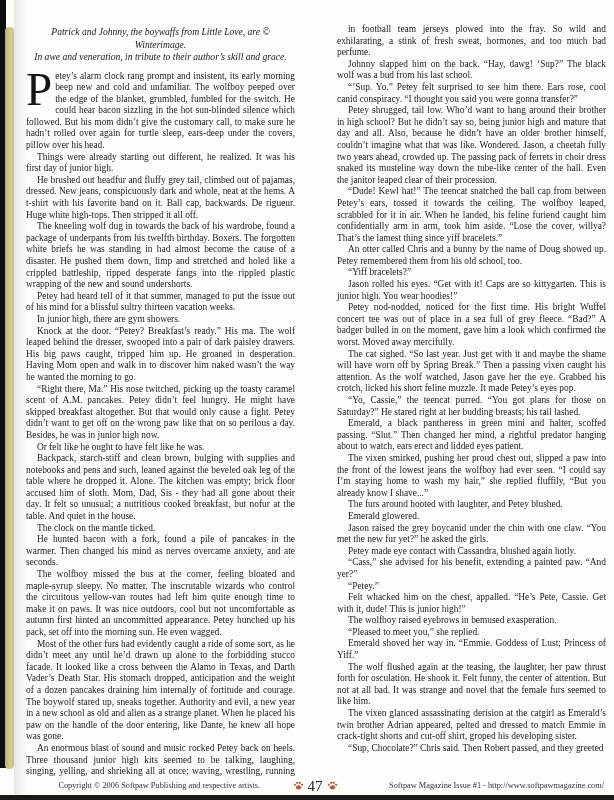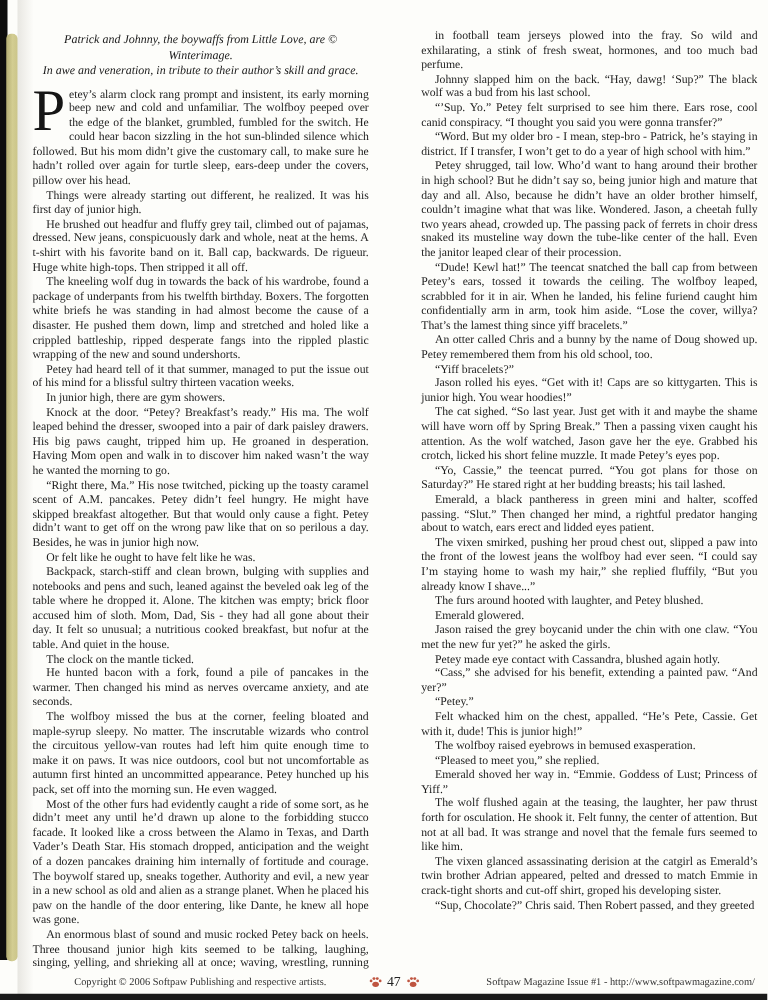--- a/index.html
+++ b/index.html
@@ -43,21 +43,21 @@
   }
   .footer {
     position:absolute; left:26px; right:10px; bottom:9px;
     display:flex; align-items:center;
     font-size:8.3px; color:#333; line-height:10px;
   }
   .footer-left  { flex:1; text-align:center; }
   .footer-right { flex:1; text-align:right; }
   .footer-center {
     display:flex; align-items:center; gap:4px;
-    font-size:11px; color:#222;
+    font-size:15px; color:#222;
   }
   .paw { width:11px; height:11px; display:inline-block; }
 </style>
 </head>
 <body>
 
 <div class="edge-black-left"></div>
 <div class="edge-strip" style="background: linear-gradient(90deg, rgb(181, 175, 116), rgb(211, 205, 146) 55%, rgb(203, 197, 138));"></div>
 <div class="page-curl"></div>
 <div class="edge-black-bottom"></div>
@@ -84,26 +84,26 @@
         <p class="para">He hunted bacon with a fork, found a pile of pancakes in the warmer. Then changed his mind as nerves overcame anxiety, and ate seconds.</p>
         <p class="para">The wolfboy missed the bus at the corner, feeling bloated and maple-syrup sleepy. No matter. The inscrutable wizards who control the circuitous yellow-van routes had left him quite enough time to make it on paws. It was nice outdoors, cool but not uncomfortable as autumn first hinted an uncommitted appearance. Petey hunched up his pack, set off into the morning sun. He even wagged.</p>
         <p class="para">Most of the other furs had evidently caught a ride of some sort, as he didn’t meet any until he’d drawn up alone to the forbidding stucco facade. It looked like a cross between the Alamo in Texas, and Darth Vader’s Death Star. His stomach dropped, anticipation and the weight of a dozen pancakes draining him internally of fortitude and courage. The boywolf stared up, sneaks together. Authority and evil, a new year in a new school as old and alien as a strange planet. When he placed his paw on the handle of the door entering, like Dante, he knew all hope was gone.</p>
         <p class="para">An enormous blast of sound and music rocked Petey back on heels. Three thousand junior high kits seemed to be talking, laughing, singing, yelling, and shrieking all at once; waving, wrestling, running through the halls and furpiling in indiscriminate corners as they pleased. He bounced out of the way of the door, ears flattened, when a herd of water buffalo</p>
       </div>
     <div class="column">
 
     <p class="para">in football team jerseys plowed into the fray. So wild and exhilarating, a stink of fresh sweat, hormones, and too much bad perfume.</p>
         <p class="para">Johnny slapped him on the back. “Hay, dawg! ‘Sup?” The black wolf was a bud from his last school.</p>
         <p class="para">“’Sup. Yo.” Petey felt surprised to see him there. Ears rose, cool canid conspiracy. “I thought you said you were gonna transfer?”</p>
-        <p class="para">“Word. But my older bro - I mean, step-bro - Patrick, he’s staying in district. If I transfer, I won’t get to do a year of high school with him.”</p>
         <p class="para">Petey shrugged, tail low. Who’d want to hang around their brother in high school? But he didn’t say so, being junior high and mature that day and all. Also, because he didn’t have an older brother himself, couldn’t imagine what that was like. Wondered. Jason, a cheetah fully two years ahead, crowded up. The passing pack of ferrets in choir dress snaked its musteline way down the tube-like center of the hall. Even the janitor leaped clear of their procession.</p>
         <p class="para">“Dude! Kewl hat!” The teencat snatched the ball cap from between Petey’s ears, tossed it towards the ceiling. The wolfboy leaped, scrabbled for it in air. When he landed, his feline furiend caught him confidentially arm in arm, took him aside. “Lose the cover, willya? That’s the lamest thing since yiff bracelets.”</p>
         <p class="para">An otter called Chris and a bunny by the name of Doug showed up. Petey remembered them from his old school, too.</p>
         <p class="para">“Yiff bracelets?”</p>
         <p class="para">Jason rolled his eyes. “Get with it! Caps are so kittygarten. This is junior high. You wear hoodies!”</p>
+        <p class="para">Petey nod-nodded, noticed for the first time. His bright Wuffel concert tee was out of place in a sea full of grey fleece. “Bad?” A badger bulled in on the moment, gave him a look which confirmed the worst. Moved away mercifully.</p>
         <p class="para">The cat sighed. “So last year. Just get with it and maybe the shame will have worn off by Spring Break.” Then a passing vixen caught his attention. As the wolf watched, Jason gave her the eye. Grabbed his crotch, licked his short feline muzzle. It made Petey’s eyes pop.</p>
         <p class="para">“Yo, Cassie,” the teencat purred. “You got plans for those on Saturday?” He stared right at her budding breasts; his tail lashed.</p>
         <p class="para">Emerald, a black pantheress in green mini and halter, scoffed passing. “Slut.” Then changed her mind, a rightful predator hanging about to watch, ears erect and lidded eyes patient.</p>
         <p class="para">The vixen smirked, pushing her proud chest out, slipped a paw into the front of the lowest jeans the wolfboy had ever seen. “I could say I’m staying home to wash my hair,” she replied fluffily, “But you already know I shave...”</p>
         <p class="para">The furs around hooted with laughter, and Petey blushed.</p>
         <p class="para">Emerald glowered.</p>
         <p class="para">Jason raised the grey boycanid under the chin with one claw. “You met the new fur yet?” he asked the girls.</p>
         <p class="para">Petey made eye contact with Cassandra, blushed again hotly.</p>
         <p class="para">“Cass,” she advised for his benefit, extending a painted paw. “And yer?”</p>
         <p class="para">“Petey.”</p>

